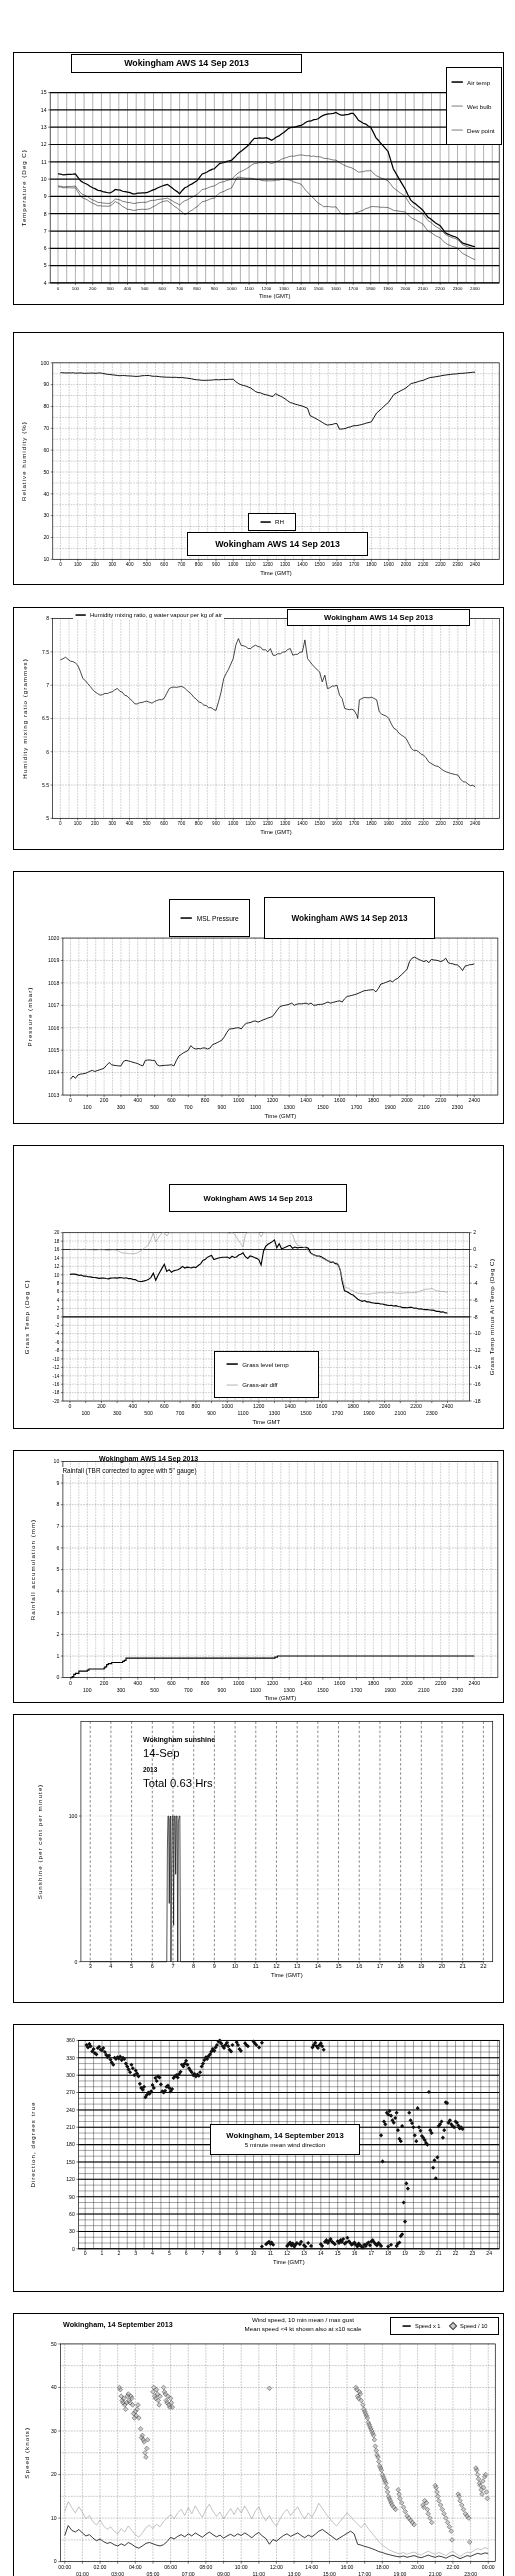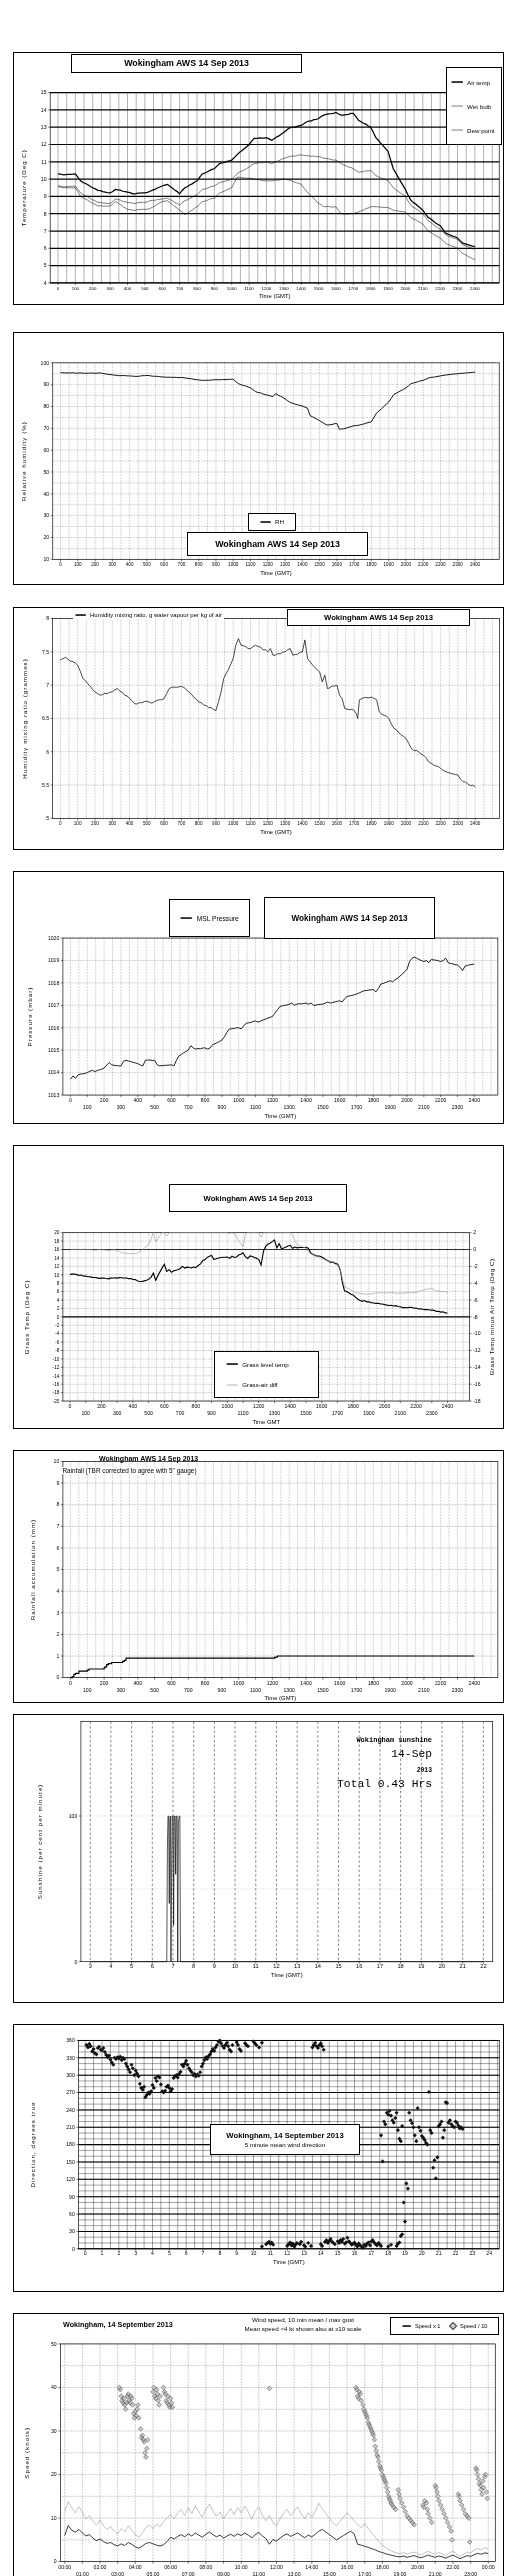--- a/index.html
+++ b/index.html
@@ -1054,25 +1054,25 @@
       <line x1="911.9095477386935" y1="479" x2="911.9095477386935" y2="483" stroke="#000" stroke-width="1"></line>
       <text x="911.9095477386935" y="492" text-anchor="middle" font-size="11">22</text>
       <line x1="126" y1="479" x2="130" y2="479" stroke="#000" stroke-width="1"></line>
       <text x="123" y="482.5" text-anchor="end" font-size="10">0</text>
       <line x1="126" y1="195.96969696969694" x2="130" y2="195.96969696969694" stroke="#000" stroke-width="1"></line>
       <text x="123" y="199.46969696969694" text-anchor="end" font-size="10">100</text>
       <text x="530" y="509" text-anchor="middle" font-size="11.5">Time (GMT)</text>
       <text transform="translate(55,245.5) rotate(-90)" text-anchor="middle" font-size="12" letter-spacing="2">Sunshine (per cent per minute)</text>
       <polyline points="148.1,479.0 296.8,479.0 298.0,258.2 299.2,196.0 300.5,196.0 301.7,365.8 302.9,201.6 304.1,196.0 304.9,479.0 306.1,323.3 307.3,196.0 308.9,196.0 310.1,408.2 311.3,196.0 312.9,196.0 314.1,309.2 315.3,196.0 316.9,196.0 318.1,479.0 319.3,210.1 321.0,196.0 322.2,196.0 323.4,479.0 325.0,479.0 911.9,479.0" fill="none" stroke="#000" stroke-width="1.3"></polyline>
     </svg>
-  <div class="plain" style="left:129px;top:20.6px;width:289px;text-align:right;font-family:Liberation Mono, monospace;">
+  <div class="plain" style="left:129px;top:20.6px;width:289px;text-align:left;">
     <div class="t13" style="margin-bottom:4.6px;">Wokingham sunshine</div>
     <div class="t22" style="margin-bottom:6.7px;">14-Sep</div>
     <div class="t13" style="font-size:6.4px;margin-bottom:4.6px;">2013</div>
-    <div class="t22">Total 0.43 Hrs</div>
+    <div class="t22">Total 0.63 Hrs</div>
   </div>
 </div>
 
 <div class="panel p8">
   <svg class="plot" id="svg7" viewBox="0 0 950 517" width="489" height="266">
       <line x1="138.088" y1="30" x2="138.088" y2="435" stroke="#000" stroke-width="0.7"></line>
       <line x1="154.448" y1="30" x2="154.448" y2="435" stroke="#000" stroke-width="0.7"></line>
       <line x1="170.808" y1="30" x2="170.808" y2="435" stroke="#000" stroke-width="0.7"></line>
       <line x1="187.168" y1="30" x2="187.168" y2="435" stroke="#000" stroke-width="0.7"></line>
       <line x1="203.52800000000002" y1="30" x2="203.52800000000002" y2="435" stroke="#000" stroke-width="0.7"></line>

